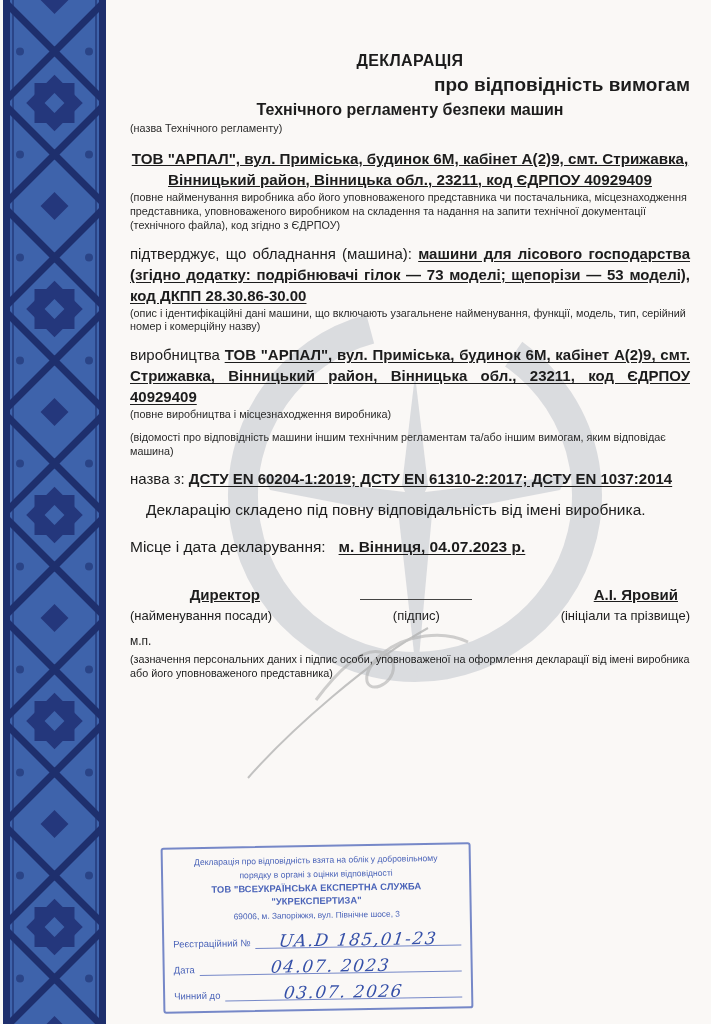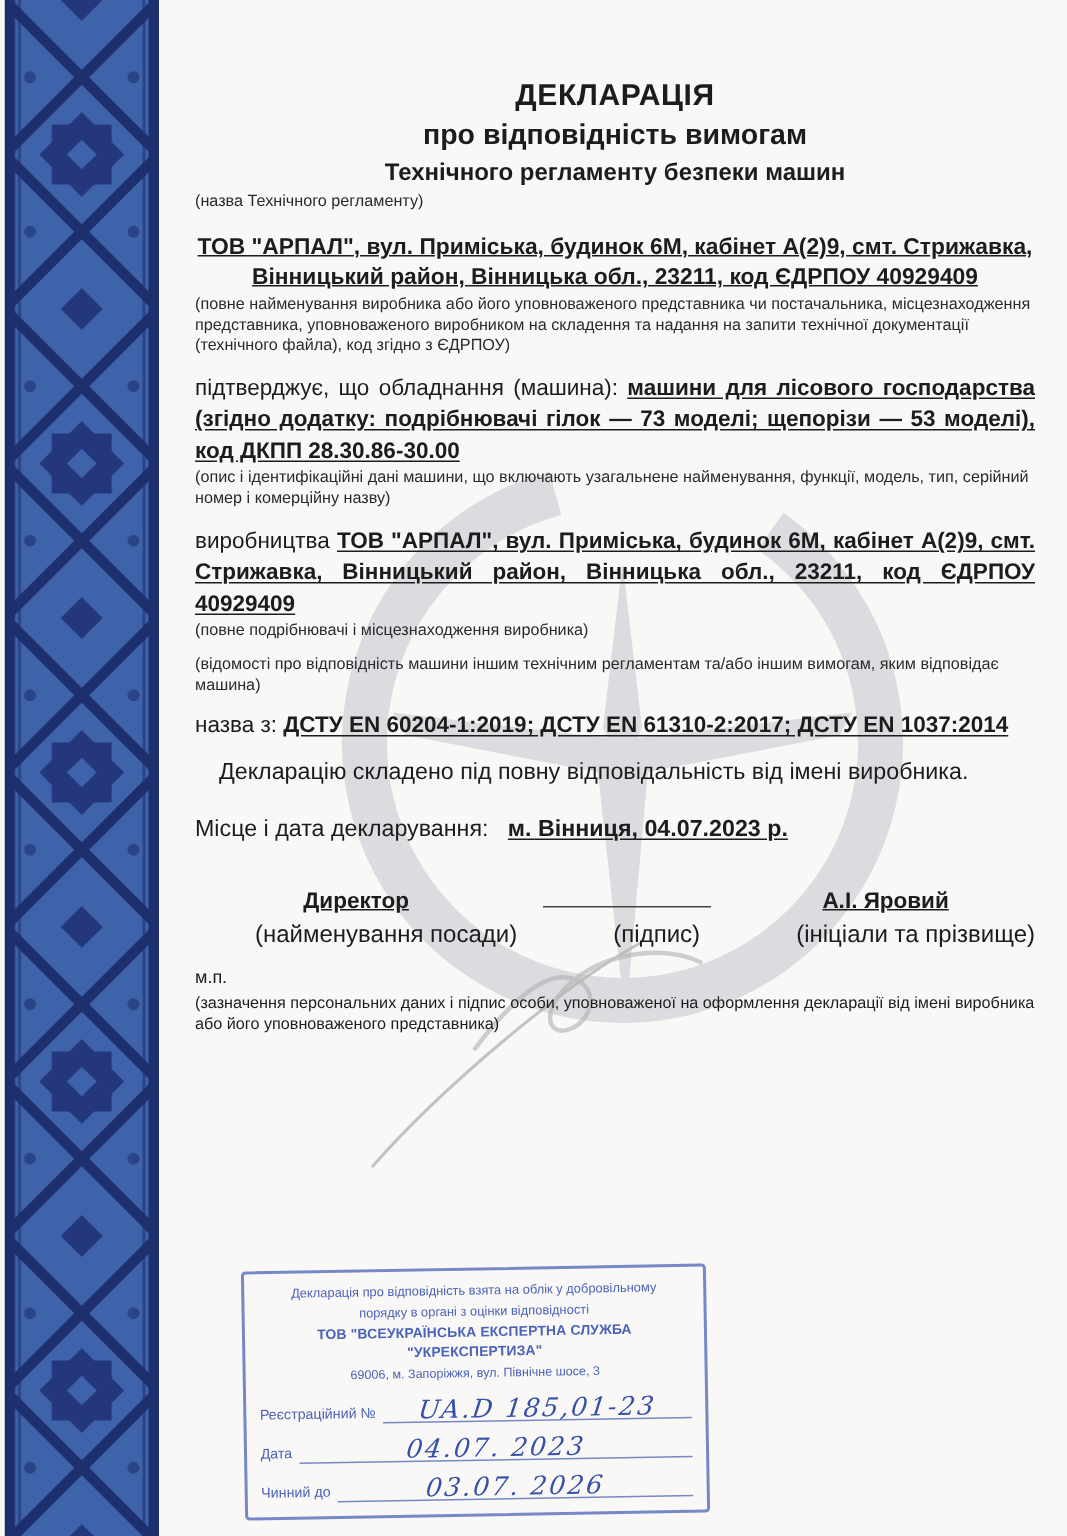--- a/index.html
+++ b/index.html
@@ -14,31 +14,31 @@
   
   .watermark{position:absolute;left:200px;top:280px;width:430px;height:430px;z-index:0;opacity:.38;}
   .signature-scribble{position:absolute;left:220px;top:590px;width:280px;height:200px;z-index:2;opacity:.75;}
   
   .content{position:absolute;left:130px;top:50px;width:560px;z-index:3;font-size:15px;line-height:1.4;}
   .center{text-align:center;}
   .just{text-align:justify;}
   .b{font-weight:bold;}
   .u{text-decoration:underline;text-underline-offset:2px;}
   .caption{font-size:10.8px;line-height:1.28;text-align:left;color:#2a2a2a;margin-top:1px;}
-  .title-l1{font-size:20px;font-weight:bold;letter-spacing:.4px;}
-  .title-l2{font-size:19px;font-weight:bold;}
+  .title-l1{font-size:16px;font-weight:bold;letter-spacing:.4px;}
+  .title-l2{font-size:19px;font-weight:bold;text-align:right;}
   .title-l3{font-size:16px;font-weight:bold;}
   .sec{margin-bottom:9px;}
   .manufacturer-text{font-size:15.2px;font-weight:bold;text-decoration:underline;line-height:1.35;}
   .tail-line{display:inline-block;width:235px;height:13px;border-bottom:1.5px solid #1c1c1c;}
   .sig-row{display:flex;justify-content:space-between;margin-top:26px;}
   .sig-col{text-align:center;}
-  .sig-col .val{font-weight:bold;text-decoration:underline;font-size:15px;padding:0 12px;}
+  .sig-col .val{font-weight:bold;text-decoration:underline;font-size:15px;padding:0 12px;text-align:right;}
   .sig-line{display:inline-block;width:112px;border-bottom:1.5px solid #444;height:14px;}
-  .sig-cap{font-size:16px;margin-top:2px;margin-left:40px;}
+  .sig-cap{font-size:13px;margin-top:2px;}
   .seal-label{font-size:12px;margin-top:8px;}
   .sig-note{font-size:10.8px;line-height:1.3;margin-top:2px;}
   
   .stamp{
     position:absolute;left:162px;top:845px;width:288px;z-index:4;
     border:2px solid rgba(74,99,184,.75);border-radius:3px;
     transform:rotate(-1deg);
     color:#4a63b8;padding:7px 9px 9px 9px;
     background:rgba(255,255,255,.0);
   }
@@ -126,21 +126,21 @@
     <div class="just">
       <span>підтверджує, що обладнання (машина): </span><span class="b u">машини для лісового господарства (згідно додатку: подрібнювачі гілок — 73 моделі;  щепорізи — 53 моделі), код ДКПП 28.30.86-30.00</span>
     </div>
     <div class="caption">(опис і ідентифікаційні дані машини, що включають узагальнене найменування, функції, модель, тип, серійний номер і комерційну назву)</div>
   </div>
 
   <div class="sec" style="margin-bottom:9px;">
     <div class="just">
       <span>виробництва </span><span class="b u">ТОВ "АРПАЛ", вул. Приміська, будинок 6М, кабінет А(2)9, смт. Стрижавка, Вінницький район,  Вінницька обл., 23211, код ЄДРПОУ 40929409</span>
     </div>
-    <div class="caption">(повне подрібнювачі і місцезнаходження виробника)</div>
+    <div class="caption">(повне виробництва і місцезнаходження виробника)</div>
   </div>
 
   <div class="sec" style="margin-bottom:9px;">
     <div class="caption">(відомості про відповідність машини іншим технічним регламентам та/або іншим вимогам, яким відповідає машина)</div>
   </div>
 
   <div class="sec" style="margin-bottom:10px;">
     <div>
       <span>назва з: </span><span class="b u">ДСТУ EN 60204-1:2019; ДСТУ EN 61310-2:2017; ДСТУ EN 1037:2014</span>
     </div>

